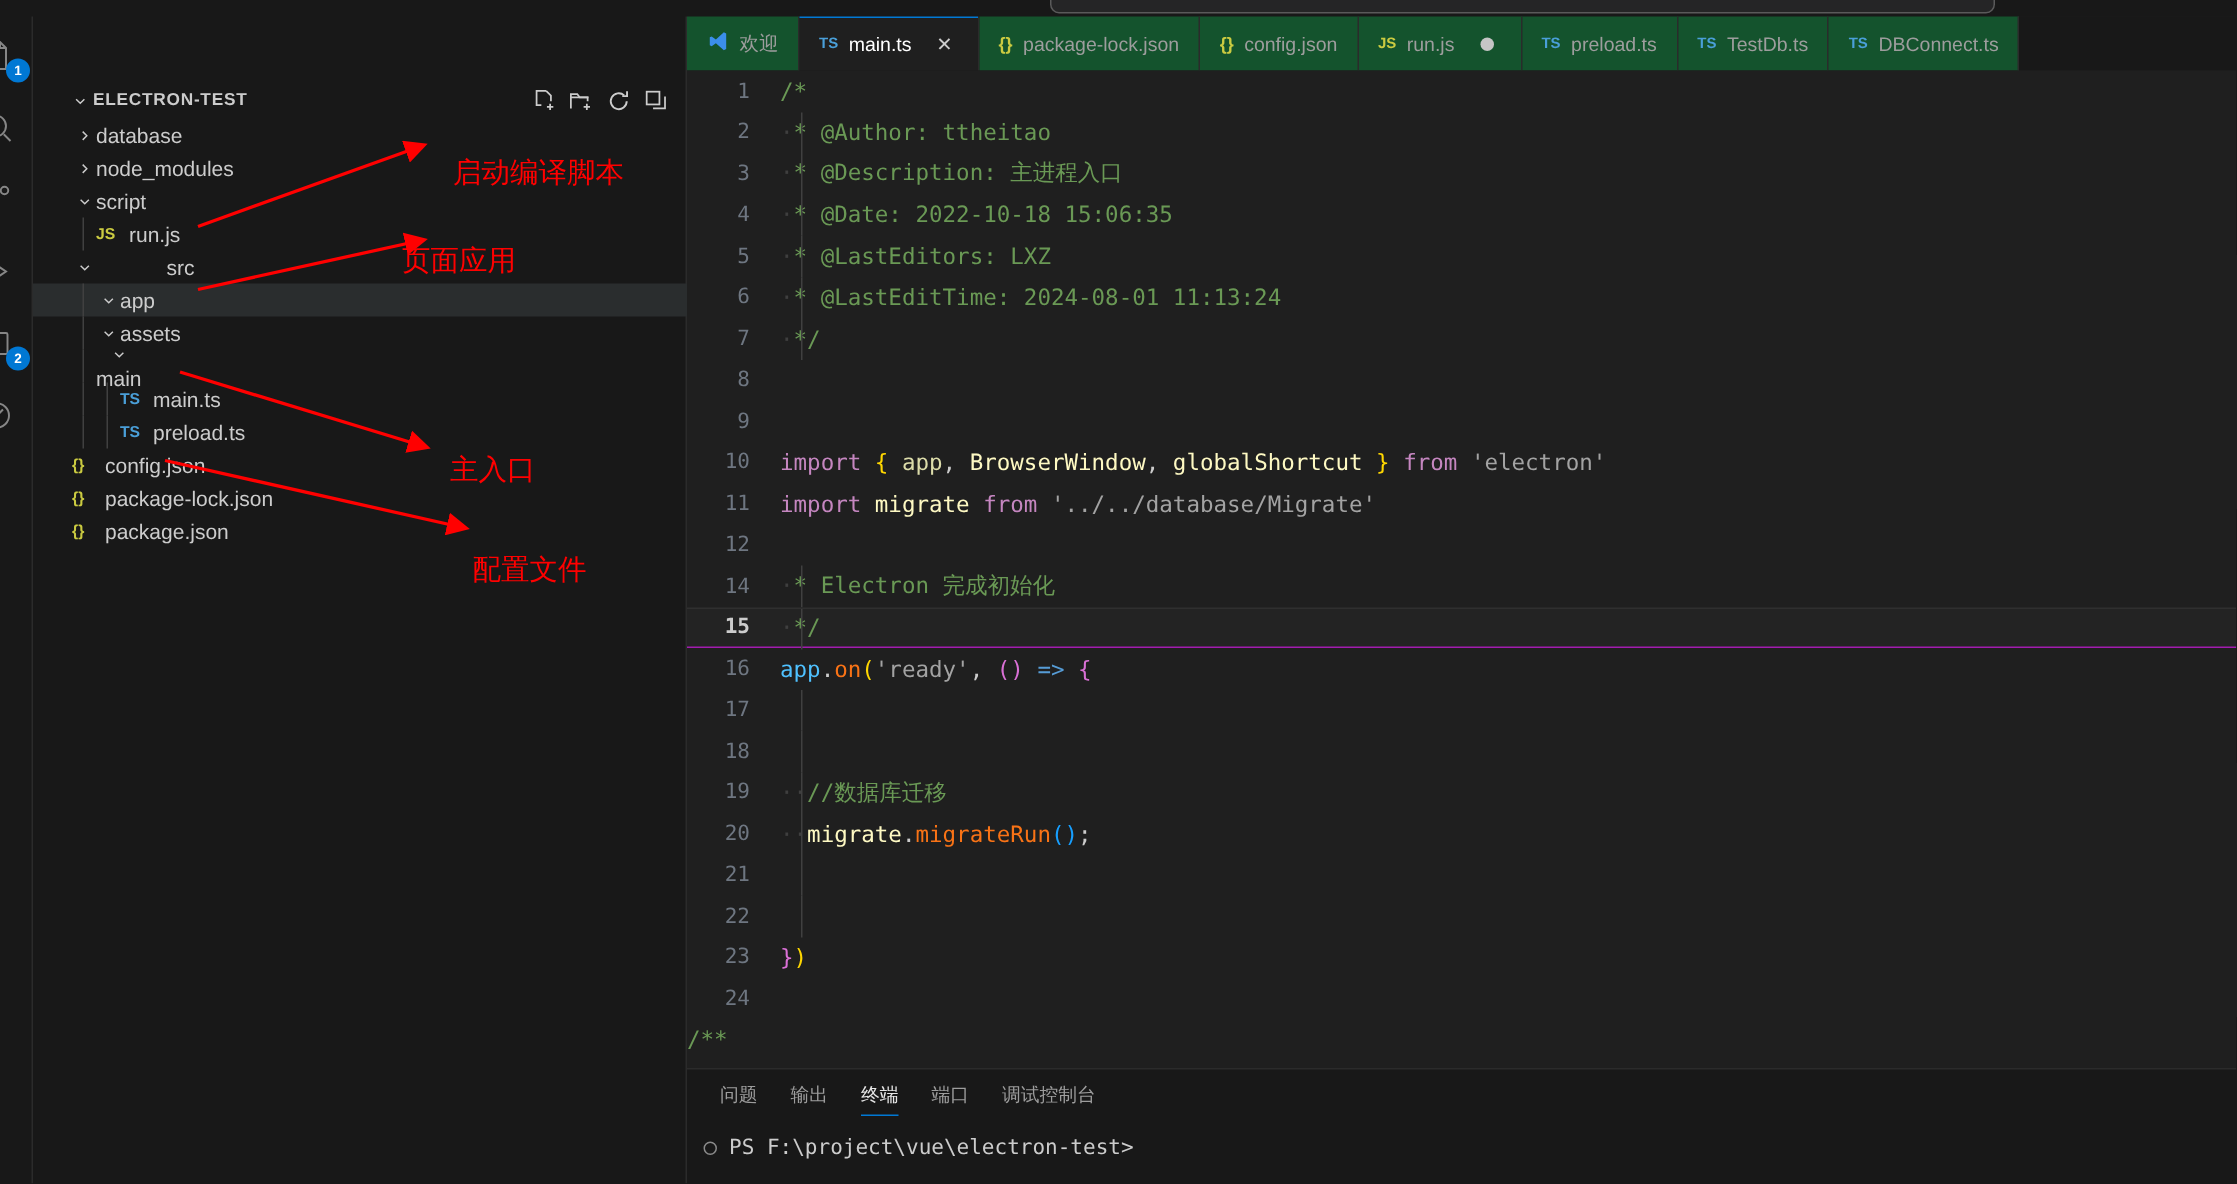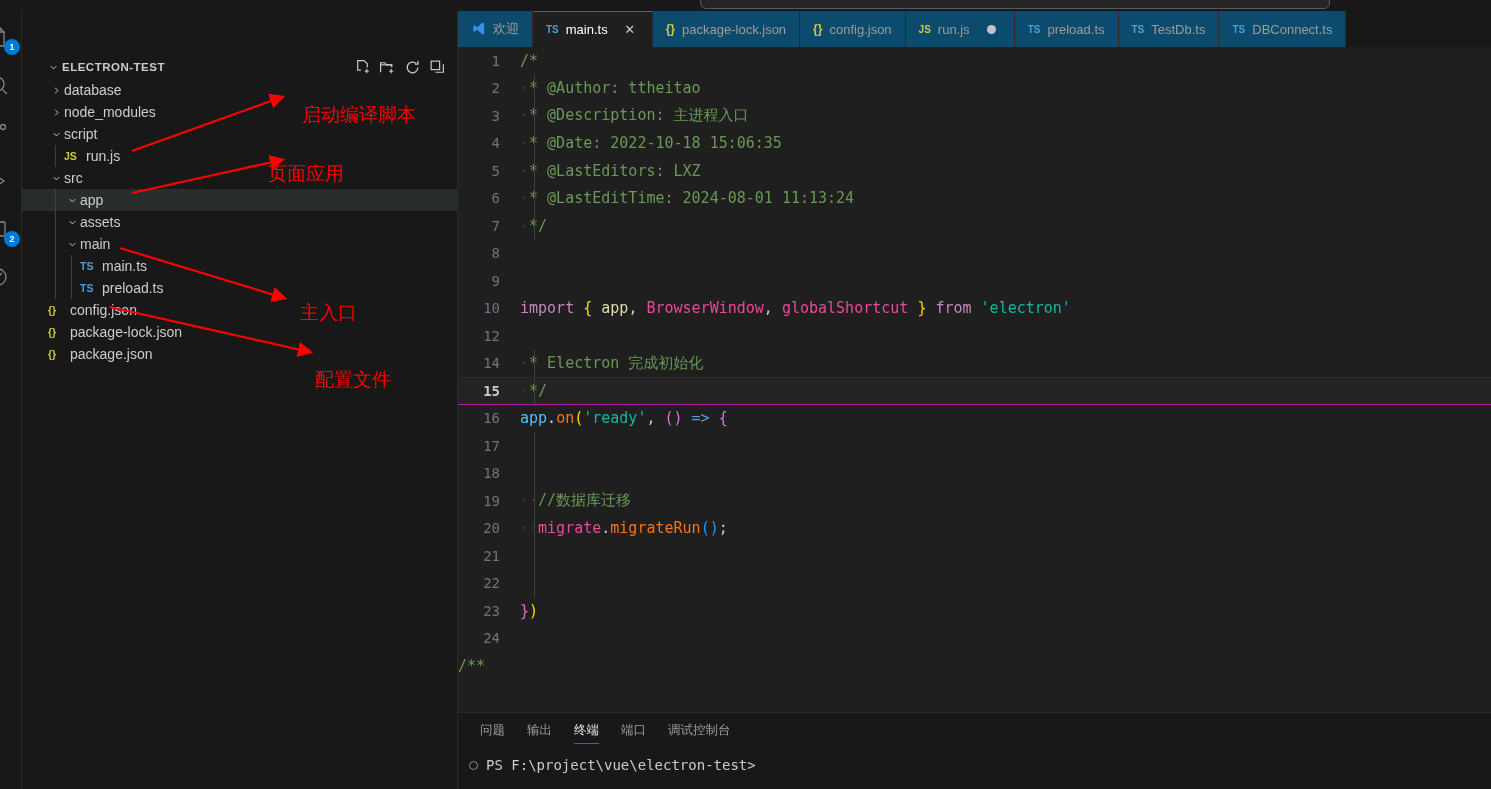--- a/index.html
+++ b/index.html
@@ -101,21 +101,21 @@
     background:#1f1f1f;
   }
   .tabbar {
     position:absolute; left:0; top:0; width:1033px; height:36px;
     background:#181818; display:flex;
   }
   .tab {
     position:relative; height:36px; display:flex; align-items:center;
     padding:0 13px; gap:7px;
     border-right:1px solid #2b2b2b;
-    font-size:13px; color:#9d9d9d; background:#0c4a6e; white-space:nowrap;
+    font-size:13px; color:#9d9d9d; background:#14532d; white-space:nowrap;
   }
   .tab.active {
     background:#1f1f1f; color:#ffffff;
   }
   .tab.active:before {
     content:""; position:absolute; left:0; top:0; width:100%; height:1px; background:#0078d4;
   }
   .tab .ticon { font-size:10px; font-weight:bold; }
   .tab .tclose {
     width:18px; height:18px; margin-left:6px;
@@ -141,23 +141,23 @@
   }
   .cline.active .gutter { color:#cccccc; font-weight:bold; }
   .ctext { flex:1 1 auto; white-space:pre; color:#cccccc; }
   .vguide {
     position:absolute; left:76px; top:0; width:1px; height:27.5px; background:#404040;
   }
 
   
   .c-comment { color:#6a9955; }
   .c-kw      { color:#c586c0; }
-  .c-var     { color:#ec4899; }
+  .c-var     { color:#fef9c3; }
   .c-fnvar   { color:#dcdcaa; }
-  .c-str     { color:#14b8a6; }
+  .c-str     { color:#a3a3a3; }
   .c-fn      { color:#f97316; }
   .c-p1      { color:#ffd700; }
   .c-p2      { color:#da70d6; }
   .c-p3      { color:#179fff; }
   .c-op      { color:#569cd6; }
   .c-plain   { color:#cccccc; }
   .c-obj     { color:#4fc1ff; }
   .dot       { color:#3f3f3f; }
 
   
@@ -310,21 +310,21 @@
           </div>
         </div>
         <div class="row">
           <div class="indent-guide" style="left: 33px;"></div>
           <div style="display: flex; align-items: center; padding-left: 42px;">
             <span class="ficon js-ic">JS</span>
             <span class="lbl">run.js</span>
           </div>
         </div>
         <div class="row">
-          <div style="display: flex; align-items: center; padding-left: 26px;">
+          <div style="display: flex; align-items: center; padding-left: 26px; gap: 47px;">
             <span class="chev">
               <svg viewBox="0 0 16 16" fill="none" stroke="currentColor" stroke-width="1.4">
                 <path d="M4 6l4 4 4-4"></path>
               </svg>
             </span>
             <span class="lbl">src</span>
           </div>
         </div>
         <div class="row selected">
           <div class="indent-guide" style="left: 33px;"></div>
@@ -343,21 +343,21 @@
             <span class="chev">
               <svg viewBox="0 0 16 16" fill="none" stroke="currentColor" stroke-width="1.4">
                 <path d="M4 6l4 4 4-4"></path>
               </svg>
             </span>
             <span class="lbl">assets</span>
           </div>
         </div>
         <div class="row">
           <div class="indent-guide" style="left: 33px;"></div>
-          <div style="display: flex; align-items: center; padding-left: 42px;">
+          <div style="display: flex; align-items: center; padding-left: 42px; flex-direction: column;">
             <span class="chev">
               <svg viewBox="0 0 16 16" fill="none" stroke="currentColor" stroke-width="1.4">
                 <path d="M4 6l4 4 4-4"></path>
               </svg>
             </span>
             <span class="lbl">main</span>
           </div>
         </div>
         <div class="row">
           <div class="indent-guide" style="left: 33px;"></div>
@@ -495,20 +495,24 @@
         </div>
         <div class="cline">
           <div class="gutter">9</div>
           <div class="ctext"></div>
         </div>
         <div class="cline">
           <div class="gutter">10</div>
           <div class="ctext"><span class="c-kw">import</span><span class="c-plain"> </span><span class="c-p1">{</span><span class="c-plain"> </span><span class="c-fnvar">app</span><span class="c-plain">,</span><span class="c-plain"> </span><span class="c-var">BrowserWindow</span><span class="c-plain">,</span><span class="c-plain"> </span><span class="c-var">globalShortcut</span><span class="c-plain"> </span><span class="c-p1">}</span><span class="c-plain"> </span><span class="c-kw">from</span><span class="c-plain"> </span><span class="c-str">'electron'</span></div>
         </div>
         <div class="cline">
+          <div class="gutter">11</div>
+          <div class="ctext"><span class="c-kw">import</span><span class="c-plain"> </span><span class="c-var">migrate</span><span class="c-plain"> </span><span class="c-kw">from</span><span class="c-plain"> </span><span class="c-str">'../../database/Migrate'</span></div>
+        </div>
+        <div class="cline">
           <div class="gutter">12</div>
           <div class="ctext"></div>
         </div>
         <div class="cline">
           <div class="vguide"></div>
           <div class="gutter">14</div>
           <div class="ctext"><span class="dot">·</span><span class="c-comment">* Electron 完成初始化</span></div>
         </div>
         <div class="cline active">
           <div class="vguide"></div>

